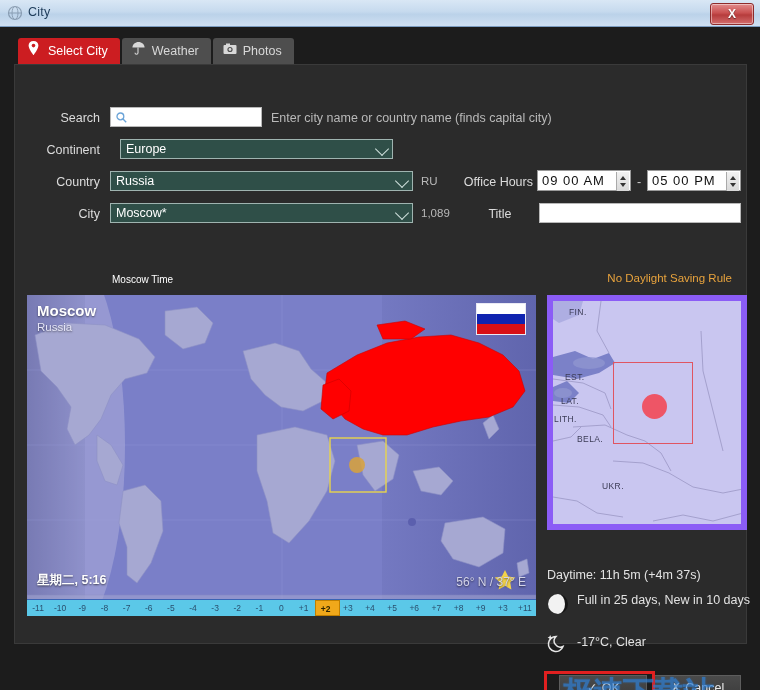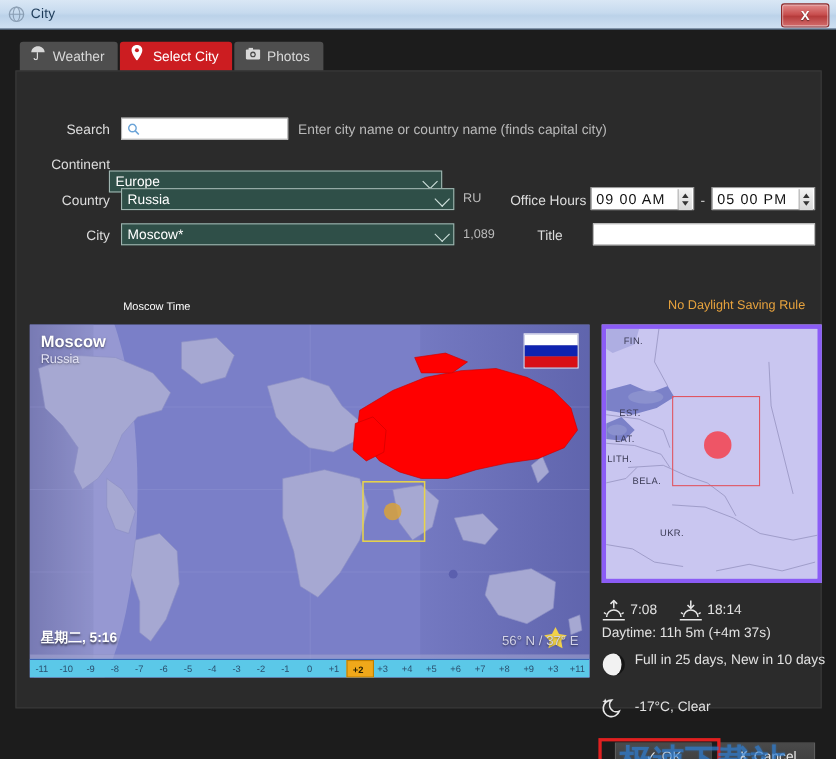--- a/index.html
+++ b/index.html
@@ -114,21 +114,21 @@
     background:#5bc8e8;border-top:1px solid #3a64b5;
   }
   #tzbar .tz{
     position:absolute;top:0;height:16px;line-height:16px;text-align:center;
     font-size:8.5px;color:#2a4f6e;
   }
   #tzbar .tz.sel{background:#f0a81a;color:#2c2200;border:1px solid #c07f00;box-sizing:border-box;font-weight:bold;}
   
   #minimap{
     position:absolute;left:532px;top:230px;width:200px;height:235px;
-    background:#c9c6f0;overflow:hidden;border:4px solid #8b5cf6;box-sizing:border-box;
+    background:#c9c6f0;overflow:hidden;border:6px solid #8b5cf6;box-sizing:border-box;
   }
   .mmlbl{position:absolute;font-size:8.5px;color:#3b3b55;letter-spacing:.4px;}
   #mmbox{position:absolute;left:60px;top:61px;width:80px;height:82px;border:1px solid #e05562;box-sizing:border-box;}
   #mmdot{position:absolute;left:89px;top:93px;width:25px;height:25px;border-radius:50%;background:#ee5566;}
   #sun-row{position:absolute;left:532px;top:478px;width:205px;height:26px;}
   #daytime{position:absolute;left:532px;top:503px;font-size:12.5px;color:#e2e2e2;}
   #moon-row{position:absolute;left:532px;top:528px;width:205px;}
   #moon-text{position:absolute;left:30px;top:0px;width:175px;font-size:12.5px;color:#e2e2e2;line-height:15px;}
   #weather-row{position:absolute;left:532px;top:568px;width:205px;}
   #weather-text{position:absolute;left:30px;top:2px;font-size:12.5px;color:#e2e2e2;}
@@ -164,35 +164,35 @@
     </svg>
     <div id="title-text">City</div>
     <div id="close-btn">
       <div id="close-glyph">X</div>
     </div>
   </div>
 
   <div id="client">
 
     <div id="tabs">
+      <div class="tab active">
+        <span class="ticon">
+          <svg width="11" height="14" viewBox="0 0 11 14">
+              <path d="M5.5 0C2.5 0 .6 2 .6 4.6c0 3.2 4.3 8.9 4.5 9.1.2.3.6.3.8 0 .2-.2 4.5-5.9 4.5-9.1C10.4 2 8.5 0 5.5 0z" fill="#ffffff"></path>
+              <circle cx="5.5" cy="4.6" r="1.8" fill="#cc1d21"></circle>
+            </svg>
+        </span><span>Select City</span>
+      </div>
       <div class="tab">
         <span class="ticon">
           <svg width="13" height="14" viewBox="0 0 13 14">
               <path d="M6.5 1C3.2 1 .6 3.4.4 6.4h12.2C12.4 3.4 9.8 1 6.5 1z" fill="#d8d8d8"></path>
               <path d="M6 6.4v5.3c0 .9-.7 1.5-1.5 1.5S3 12.6 3 11.7" fill="none" stroke="#d8d8d8" stroke-width="1.1"></path>
             </svg>
         </span><span>Weather</span>
-      </div>
-      <div class="tab active">
-        <span class="ticon">
-          <svg width="11" height="14" viewBox="0 0 11 14">
-              <path d="M5.5 0C2.5 0 .6 2 .6 4.6c0 3.2 4.3 8.9 4.5 9.1.2.3.6.3.8 0 .2-.2 4.5-5.9 4.5-9.1C10.4 2 8.5 0 5.5 0z" fill="#ffffff"></path>
-              <circle cx="5.5" cy="4.6" r="1.8" fill="#cc1d21"></circle>
-            </svg>
-        </span><span>Select City</span>
       </div>
       <div class="tab">
         <span class="ticon">
           <svg width="14" height="12" viewBox="0 0 14 12">
               <rect x="0.5" y="2" width="13" height="9" rx="1" fill="#d8d8d8"></rect>
               <rect x="3" y="0.5" width="4" height="2" fill="#d8d8d8"></rect>
               <circle cx="7" cy="6.5" r="2.6" fill="#4e4e4e"></circle>
               <circle cx="7" cy="6.5" r="1.4" fill="#d8d8d8"></circle>
             </svg>
         </span><span>Photos</span>
@@ -204,21 +204,21 @@
       <div class="lbl" style="left:10px;top:46px;width:75px;">Search</div>
       <div class="txtbox" style="left:95px;top:42px;width:152px;">
         <svg style="position:absolute;left:5px;top:4px;" width="11" height="11" viewBox="0 0 11 11">
           <circle cx="4.4" cy="4.4" r="3.4" fill="none" stroke="#6ba4d8" stroke-width="1.3"></circle>
           <line x1="7" y1="7" x2="10.2" y2="10.2" stroke="#6ba4d8" stroke-width="1.4"></line>
         </svg>
       </div>
       <div class="lbl" style="left:256px;top:46px;text-align:center;color:#b9b9b9;">Enter city name or country name (finds capital city)</div>
 
       <div class="lbl" style="left:10px;top:78px;width:75px;">Continent</div>
-      <div class="sel" style="left:84px;top:74px;width:303px;margin-top:16px;">
+      <div class="sel" style="left:105px;top:74px;width:273px;">
         <span>Europe</span>
         <span class="chev"></span>
       </div>
 
       <div class="lbl" style="left:10px;top:110px;width:75px;">Country</div>
       <div class="sel" style="left:95px;top:106px;width:303px;">
         <span>Russia</span>
         <span class="chev"></span>
       </div>
       <div class="mini" style="left:406px;top:110px;">RU</div>
@@ -384,40 +384,20 @@
         <div class="mmlbl" style="left:16px;top:6px;">FIN.</div>
         <div class="mmlbl" style="left:12px;top:71px;">EST.</div>
         <div class="mmlbl" style="left:8px;top:95px;">LAT.</div>
         <div class="mmlbl" style="left:1px;top:113px;">LITH.</div>
         <div class="mmlbl" style="left:24px;top:133px;">BELA.</div>
         <div class="mmlbl" style="left:49px;top:180px;">UKR.</div>
         <div id="mmbox"></div>
         <div id="mmdot"></div>
       </div>
 
-      <div id="sun-row">
-        <svg style="position:absolute;left:0;top:2px;" width="22" height="20" viewBox="0 0 22 20">
-          <line x1="11" y1="1" x2="11" y2="8" stroke="#e6e6e6" stroke-width="1.4"></line>
-          <path d="M8 4 L11 1 L14 4" fill="none" stroke="#e6e6e6" stroke-width="1.4"></path>
-          <path d="M4.5 16 a6.5 6.5 0 0 1 13 0" fill="none" stroke="#e6e6e6" stroke-width="1.4"></path>
-          <line x1="1" y1="18.5" x2="21" y2="18.5" stroke="#e6e6e6" stroke-width="1.4"></line>
-          <line x1="2" y1="12" x2="4" y2="13" stroke="#e6e6e6" stroke-width="1.2"></line>
-          <line x1="20" y1="12" x2="18" y2="13" stroke="#e6e6e6" stroke-width="1.2"></line>
-        </svg>
-        <div style="position:absolute;left:26px;top:4px;font-size:12.5px;color:#e2e2e2;">7:08</div>
-        <svg style="position:absolute;left:70px;top:2px;" width="22" height="20" viewBox="0 0 22 20">
-          <line x1="11" y1="1" x2="11" y2="8" stroke="#e6e6e6" stroke-width="1.4"></line>
-          <path d="M8 5 L11 8 L14 5" fill="none" stroke="#e6e6e6" stroke-width="1.4"></path>
-          <path d="M4.5 16 a6.5 6.5 0 0 1 13 0" fill="none" stroke="#e6e6e6" stroke-width="1.4"></path>
-          <line x1="1" y1="18.5" x2="21" y2="18.5" stroke="#e6e6e6" stroke-width="1.4"></line>
-          <line x1="2" y1="12" x2="4" y2="13" stroke="#e6e6e6" stroke-width="1.2"></line>
-          <line x1="20" y1="12" x2="18" y2="13" stroke="#e6e6e6" stroke-width="1.2"></line>
-        </svg>
-        <div style="position:absolute;left:96px;top:4px;font-size:12.5px;color:#e2e2e2;">18:14</div>
-      </div>
 
       <div id="daytime">Daytime: 11h 5m (+4m 37s)</div>
 
       <div id="moon-row">
         <svg style="position:absolute;left:0;top:0;" width="22" height="22" viewBox="0 0 22 22">
           <circle cx="11" cy="11" r="10" fill="#151515"></circle>
           <path d="M11 1 a10 10 0 0 0 0 20 a7 10 0 0 0 0 -20 Z" fill="#f2f2f2"></path>
         </svg>
         <div id="moon-text">Full in 25 days, New in 10 days</div>
       </div>

